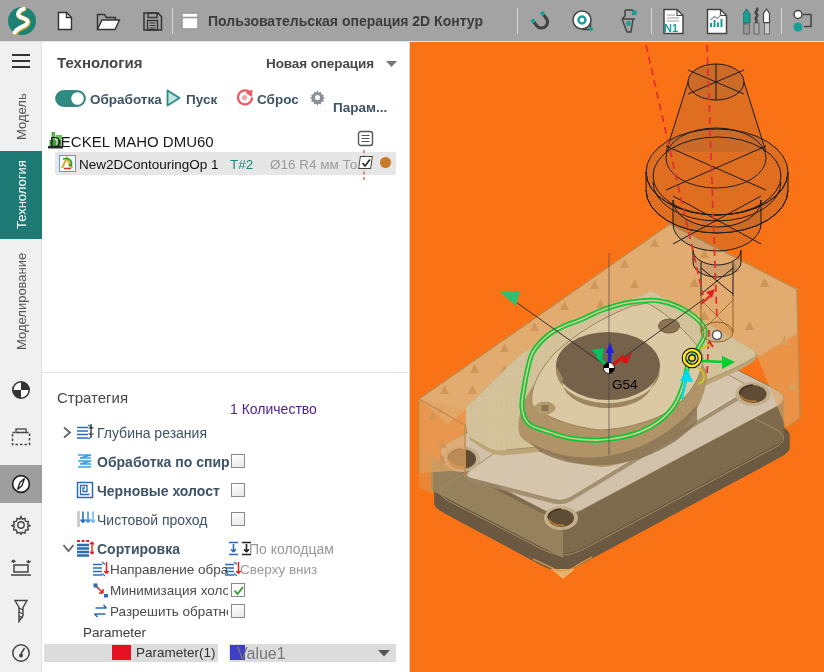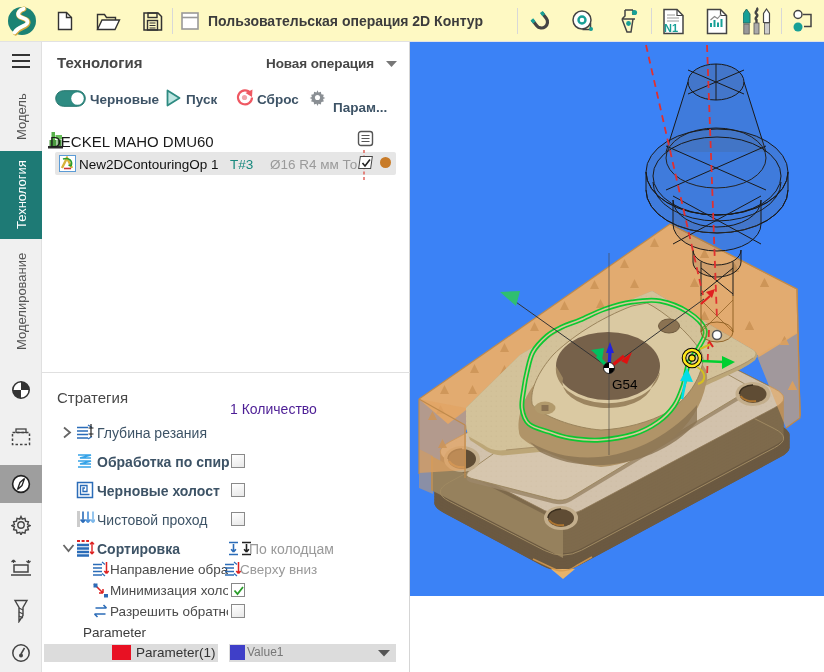--- a/index.html
+++ b/index.html
@@ -1,20 +1,20 @@
 <!DOCTYPE html>
 <html><head><meta charset="utf-8">
 <style>
 html,body{margin:0;padding:0;width:824px;height:672px;overflow:hidden;
  font-family:"Liberation Sans",sans-serif;background:#fff;}
 *{box-sizing:border-box;}
-#toolbar{position:absolute;left:0;top:0;width:824px;height:42px;background:#fef9c3;border-bottom:1px solid #e2e2e2;}
+#toolbar{position:absolute;left:0;top:0;width:824px;height:42px;background:#a3a3a3;border-bottom:1px solid #e2e2e2;}
 #side{position:absolute;left:0;top:42px;width:42px;height:630px;background:#f0f0f0;border-right:1px solid #e0e0e0;}
 #panel{position:absolute;left:42px;top:42px;width:368px;height:630px;background:#fff;border-right:1px solid #d5d5d5;}
-#viewport{position:absolute;left:410px;top:42px;width:414px;height:554px;background:#3b82f6;}
+#viewport{position:absolute;left:410px;top:42px;width:414px;height:630px;background:#f97316;}
 .abs{position:absolute;}
 .vtext{writing-mode:vertical-rl;transform:rotate(180deg);text-align:center;}
 #tab-active{background:#1e7a75;color:#fff;}
 .sidetab{color:#555;font-size:13px;width:42px;display:flex;align-items:center;justify-content:center;}
 .ptxt{color:#3d5366;}
 .cb{width:14px;height:14px;background:linear-gradient(160deg,#fff,#e8e8e8);border:1px solid #8a8a8a;}
 </style></head>
 <body>
 
 <div id="toolbar">
@@ -146,21 +146,21 @@
   <div class="abs" style="left:15px;top:12px;font-size:15px;font-weight:bold;color:#474747">Технология</div>
   <div class="abs" style="left:224px;top:14px;font-size:13.5px;font-weight:bold;color:#474747;letter-spacing:-0.1px">Новая операция</div>
   <svg class="abs" style="left:344px;top:19px" width="11" height="7">
       <path d="M0 0 L5.5 6 L11 0 Z" fill="#777"></path>
     </svg>
 
   <svg class="abs" style="left:13px;top:48px" width="31" height="17" viewBox="0 0 31 17">
     <rect x="0.7" y="0.7" width="29.6" height="15.6" rx="7.8" fill="#2e8b82" stroke="#25756d" stroke-width="1"></rect>
     <circle cx="22.5" cy="8.5" r="6.3" fill="#fff"></circle>
   </svg>
-  <div class="abs ptxt" style="left:48px;top:50px;font-size:13.5px;font-weight:bold">Черновые</div>
+  <div class="abs ptxt" style="left:48px;top:50px;font-size:13.5px;font-weight:bold">Обработка</div>
   <svg class="abs" style="left:124px;top:47px" width="15" height="18" viewBox="0 0 15 18">
     <path d="M1.5 1.5 L13.5 9 L1.5 16.5 Z" fill="#bfe6e2" stroke="#2e8b82" stroke-width="1.8" stroke-linejoin="round"></path>
   </svg>
   <div class="abs ptxt" style="left:144px;top:50px;font-size:13.5px;font-weight:bold">Пуск</div>
   <svg class="abs" style="left:193px;top:46px" width="19" height="19" viewBox="0 0 19 19">
     <path d="M15.5 5 A7 7 0 1 0 17 9.5" fill="none" stroke="#ef5862" stroke-width="2.2"></path>
     <path d="M17.5 1.5 L17 9 L10.5 5 Z" fill="#ef5862"></path>
     <circle cx="9.5" cy="9.5" r="2.6" fill="#f0a5aa"></circle>
   </svg>
   <div class="abs ptxt" style="left:215px;top:50px;font-size:13.5px;font-weight:bold">Сброс</div>
@@ -185,21 +185,21 @@
 
   <div class="abs" style="left:13px;top:110px;width:341px;height:23px;background:#e6e6e6;border-radius:2px"></div>
   <div class="abs" style="left:17px;top:113px;width:17px;height:17px;background:#fff;border:1px solid #5b9bd5"></div>
   <svg class="abs" style="left:18px;top:114px" width="15" height="15" viewBox="0 0 15 15">
     <path d="M2 12 L7 2 L12 12" fill="none" stroke="#d8b23a" stroke-width="2.4"></path>
     <path d="M3 3 C9 1,13 5,11 10" fill="none" stroke="#2a9d2a" stroke-width="1.6"></path>
     <path d="M11 10 l-2.5-1 M11 10 l.5-2.6" stroke="#2a9d2a" stroke-width="1.4"></path>
     <path d="M4 12.5 h7" stroke="#c33" stroke-width="1.6"></path>
   </svg>
   <div class="abs" style="left:37px;top:115px;font-size:13.5px;color:#111">New2DContouringOp 1</div>
-  <div class="abs" style="left:188px;top:115px;font-size:13.5px;color:#18897e">T#3</div>
+  <div class="abs" style="left:188px;top:115px;font-size:13.5px;color:#18897e">T#2</div>
   <div class="abs" style="left:228px;top:115px;font-size:13.5px;color:#9a9a9a;width:88px;overflow:hidden;white-space:nowrap">Ø16 R4 мм Топ</div>
   <svg class="abs" style="left:320px;top:108px" width="4" height="30">
       <path d="M2 0 v30" stroke="#e05a52" stroke-width="1.4" stroke-dasharray="3 2.4"></path>
     </svg>
   <div class="abs" style="left:317px;top:114px;width:13px;height:13px;background:#fff;border:1.4px solid #444;transform:skewX(-8deg)"></div>
   <svg class="abs" style="left:318px;top:115px" width="12" height="12">
       <path d="M2.5 6 l2.5 3 L10 2.5" fill="none" stroke="#222" stroke-width="1.6"></path>
     </svg>
   <div class="abs" style="left:338px;top:115px;width:11px;height:11px;border-radius:50%;background:#c87b28"></div>
 
@@ -287,21 +287,21 @@
   <div class="abs" style="left:110px;top:604px;font-size:13.5px;color:#4a4a4a;width:118px;overflow:hidden;white-space:nowrap">Разрешить обратное</div>
   <div class="abs cb" style="left:231px;top:604px"></div>
 
   <div class="abs" style="left:83px;top:625px;font-size:13.5px;color:#3a3a3a">Parameter</div>
 
   <div class="abs" style="left:44px;top:644px;width:174px;height:18px;background:#dcdcdc"></div>
   <div class="abs" style="left:112px;top:645px;width:19px;height:15px;background:#e81123"></div>
   <div class="abs" style="left:136px;top:645px;font-size:13.5px;color:#333">Parameter(1)</div>
   <div class="abs" style="left:229px;top:644px;width:167px;height:18px;background:#dcdcdc"></div>
   <div class="abs" style="left:230px;top:645px;width:15px;height:15px;background:#3f3fc8"></div>
-  <div class="abs" style="left:247px;top:645px;font-size:12px;color:#777">Value1</div>
+  <div class="abs" style="left:237px;top:645px;font-size:16px;color:#777">Value1</div>
   <svg class="abs" style="left:378px;top:650px" width="12" height="7">
       <path d="M0 0 L6 6.5 L12 0 Z" fill="#555"></path>
     </svg>
 </div>
 
 <div id="viewport">
 <svg width="414" height="630" viewBox="410 42 414 630" style="position:absolute;left:0;top:0">
 <defs>
  <pattern id="dots" width="5" height="5" patternUnits="userSpaceOnUse">
   <circle cx="1.2" cy="1.2" r="0.7" fill="#b9a37b" opacity="0.28"></circle>

